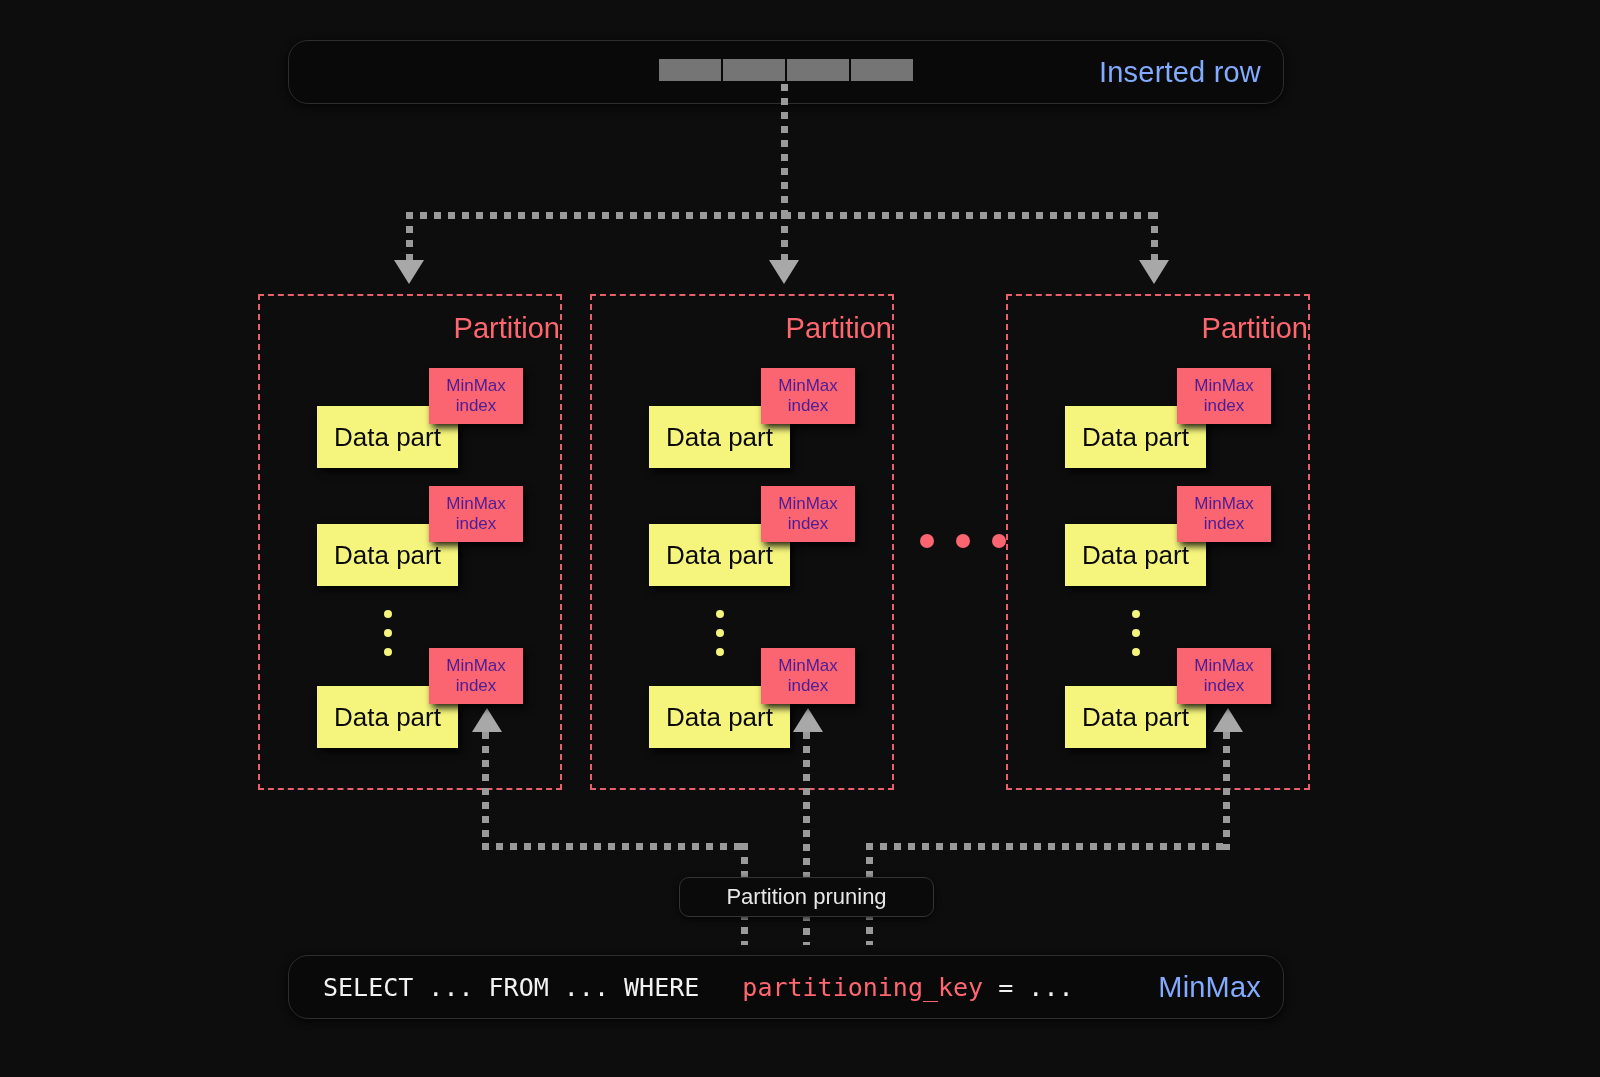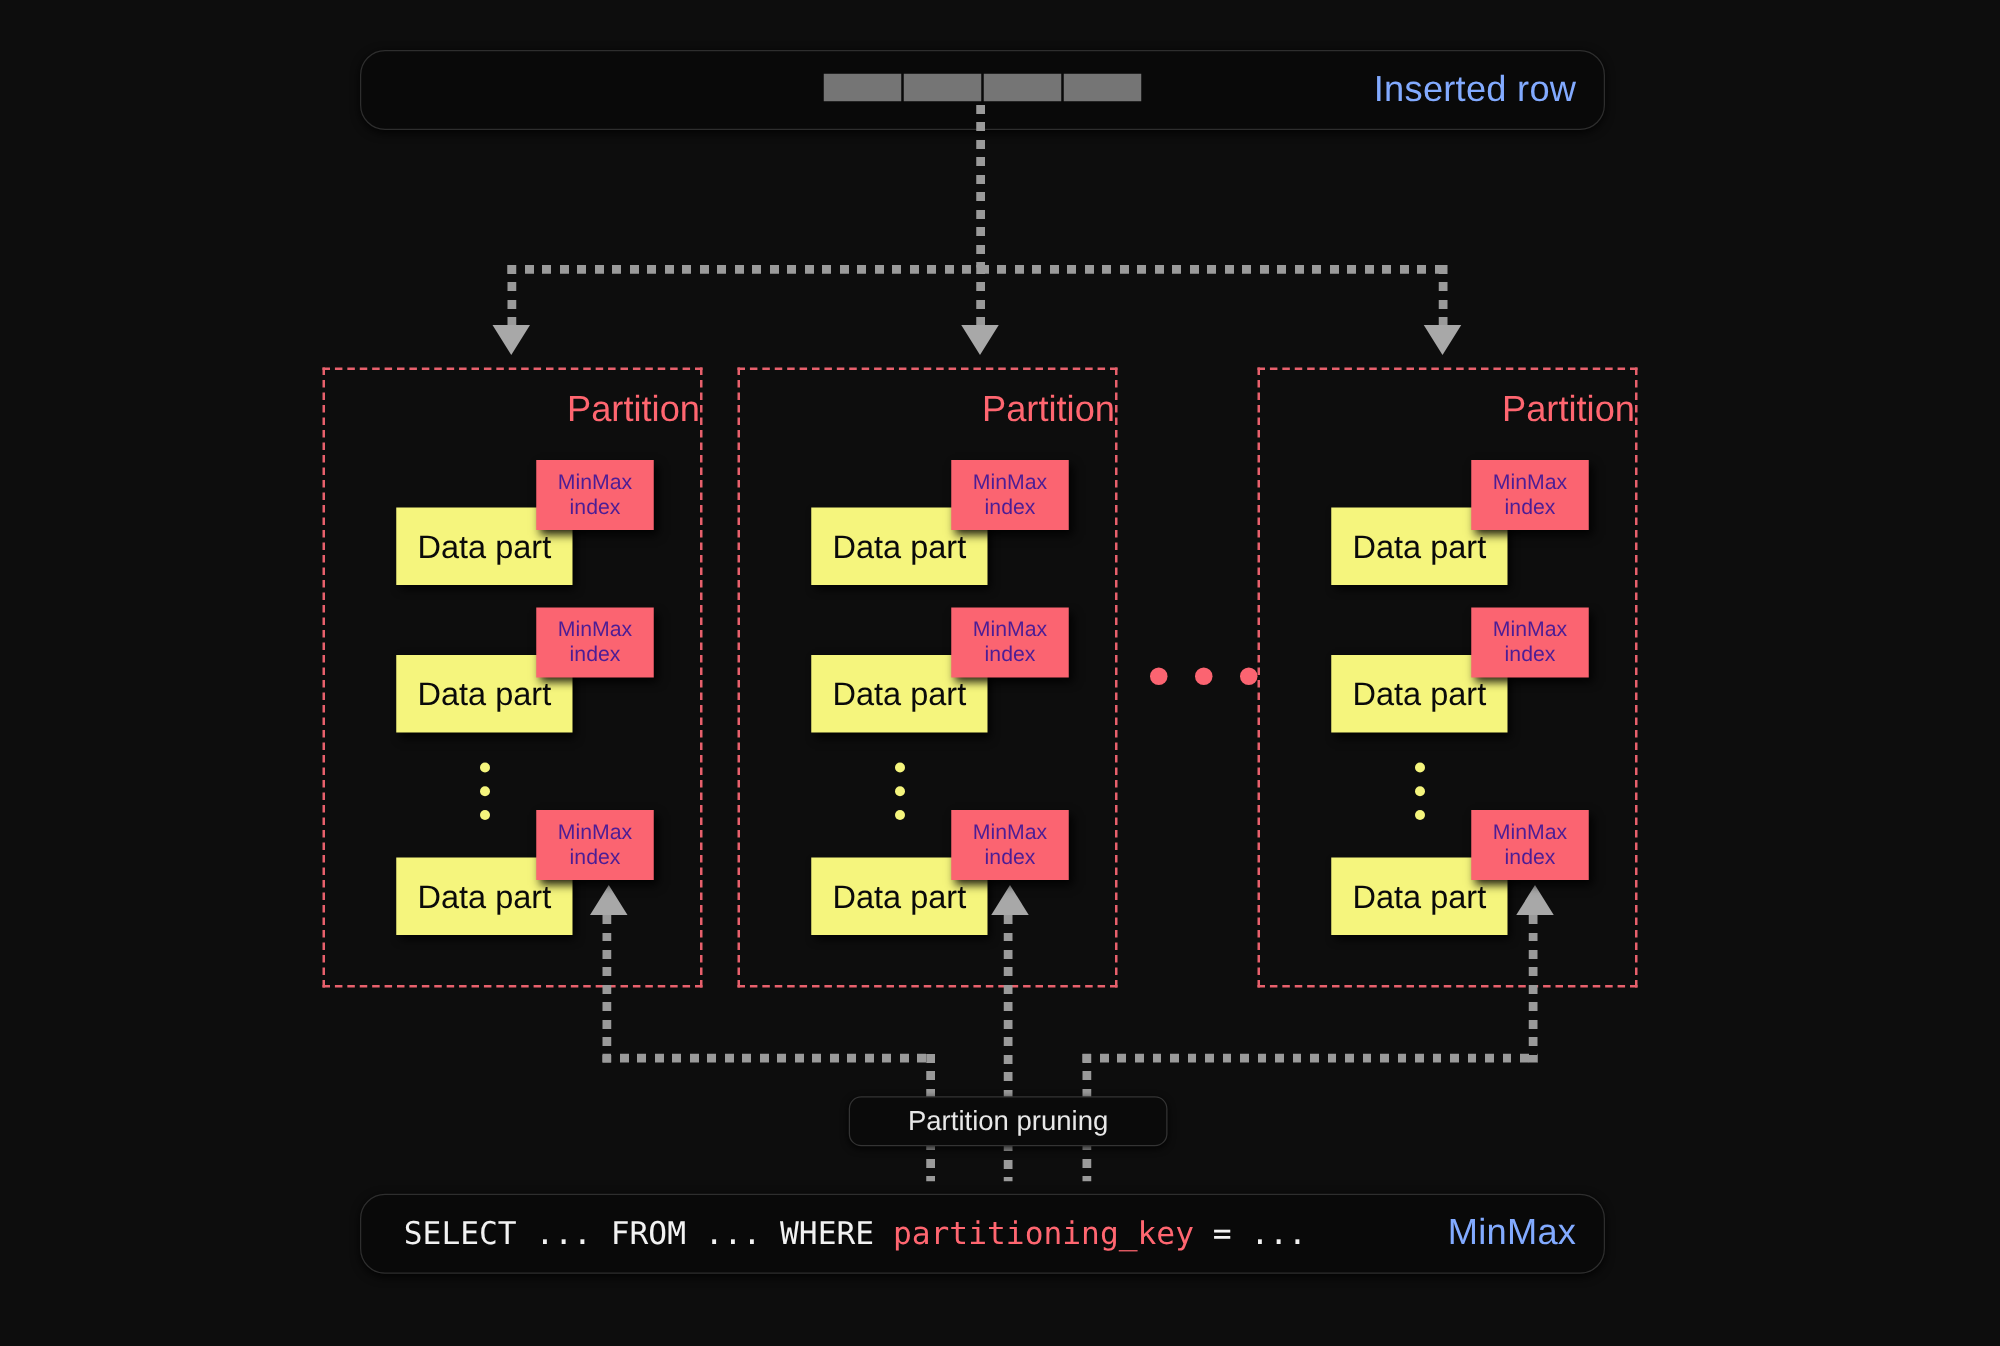--- a/index.html
+++ b/index.html
@@ -72,21 +72,21 @@
     position: absolute;
     left: 34px;
     top: 50%;
     transform: translateY(-50%);
     font-family: "DejaVu Sans Mono", "Liberation Mono", monospace;
     font-size: 25px;
     color: #f2f2f2;
     white-space: pre;
     letter-spacing: 0px;
   }
-  .query-text .key { color: #ff6670; }
+  .query-text .key { color: #ff6670; margin-left: 28px; }
 
   
   .pill {
     position: absolute;
     background: #0a0a0a;
     border: 1px solid #343434;
     border-radius: 10px;
     color: #e8e8e8;
     font-size: 22px;
     display: flex;

